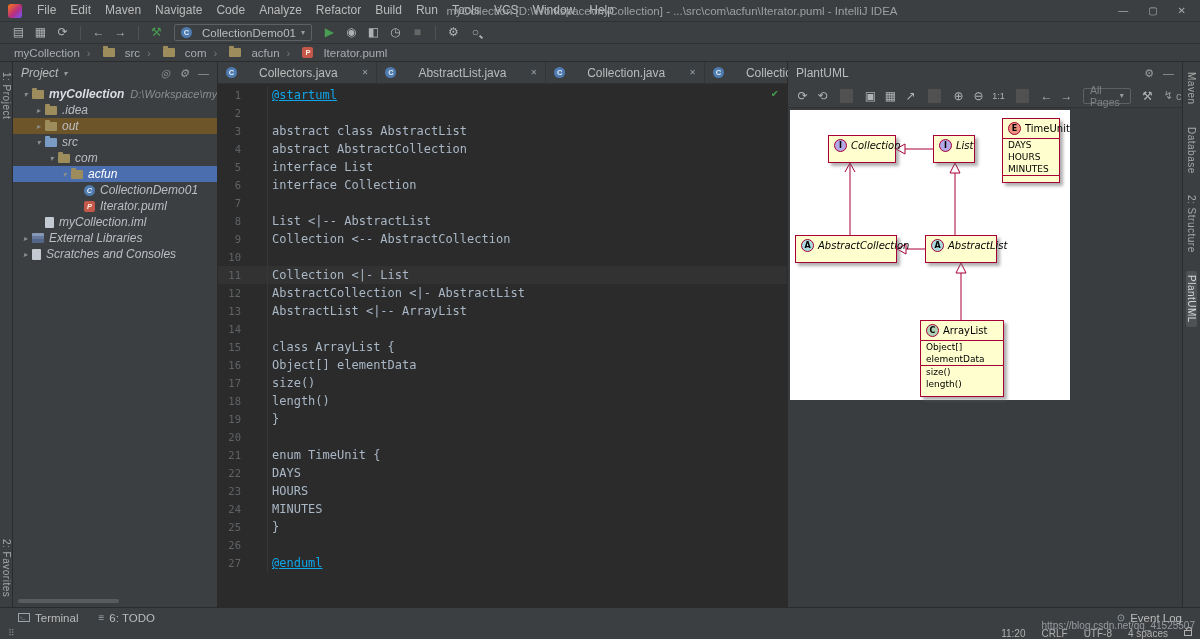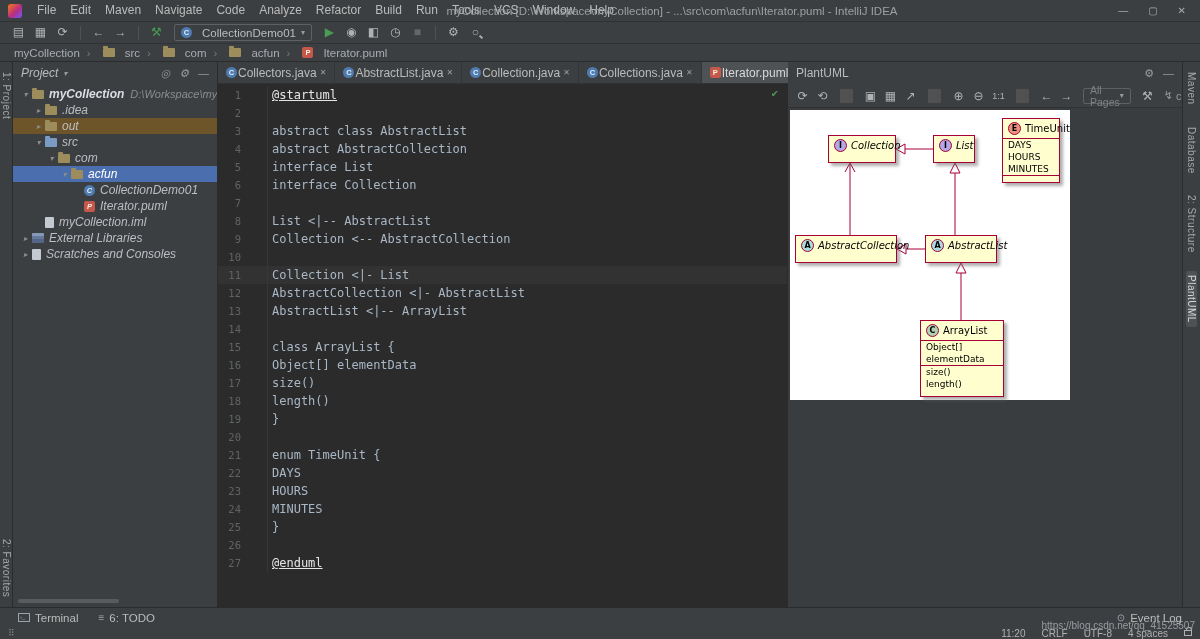--- a/index.html
+++ b/index.html
@@ -58,32 +58,32 @@
   .icon-puml { width:11px; height:11px; border-radius:2px; background:#c4584a; color:#ffeedd; font-size:7.5px; line-height:11px; text-align:center; font-weight:bold; }
   .icon-puml::after { content:'P'; }
   .icon-iml, .icon-scratch { width:9px; height:11px; background:#c3cad2; border-radius:1px; }
   .icon-lib { width:12px; height:10px; background:linear-gradient(#8598b5 0 3px,#66799a 3px 6px,#53668a 6px 10px); border-radius:1px; }
   .hscroll { height:4px; margin:2px 5px 4px 5px; position:relative; flex:none; }
   .hscroll .thumb { position:absolute; left:0; top:0; width:52%; height:4px; background:#595b5d; border-radius:2px; }
 
   
   .editor { flex:1; min-width:0; display:flex; flex-direction:column; background:#2b2b2b; border-right:1px solid #2b2b2b; }
   .tabbar { height:22px; flex:none; background:#3c3f41; border-bottom:1px solid #323232; display:flex; align-items:stretch; }
-  .tab { display:flex; align-items:center; gap:1px; padding:0 8px; color:#bbbbbb; border-right:1px solid #333638; font-size:12px; }
+  .tab { display:flex; align-items:center; gap:22px; padding:0 8px; color:#bbbbbb; border-right:1px solid #333638; font-size:12px; }
   .tab.active { background:#4e5254; color:#d8d8d8; }
   .tab .t-icon { margin-right:0; }
   .tab-close { font-size:8px; color:#95a0a8; margin-left:2px; }
   .tab-close::after { content:'✕'; }
   .tab-extra { margin-left:auto; display:flex; align-items:center; gap:7px; padding-right:8px; color:#9a9a9a; font-size:11px; }
   .code-wrap { flex:1; position:relative; overflow:hidden; font-family:"DejaVu Sans Mono",monospace; font-size:12px; padding-top:2px; }
   .code-row { display:flex; height:18px; line-height:18px; }
   .code-row.cur { background:#323232; }
   .gutter { width:50px; flex:none; color:#606366; font-size:10.5px; text-align:right; padding-right:26px; border-right:1px solid #353739; }
   .code-text { padding-left:4px; color:#a9b7c6; white-space:pre; }
-  .code-row.dir .code-text { color:#e5e5e5; text-decoration:underline; }
+  .code-row.dir .code-text { color:#0ea5e9; text-decoration:underline; }
   .inspect-ok { position:absolute; top:3px; right:9px; color:#499c54; font-size:11px; }
 
   
   .puml-panel { width:394px; background:#3c3f41; display:flex; flex-direction:column; }
   .puml-toolbar { height:24px; flex:none; display:flex; align-items:center; gap:6px; padding:0 8px; border-bottom:1px solid #323232; }
   .pt-group { display:flex; align-items:center; gap:7px; }
   .pt-icon { color:#afb1b3; font-size:12px; min-width:13px; text-align:center; }
   .pt-icon.txt { font-size:9px; letter-spacing:0; }
   .pages-combo { border:1px solid #5e6163; border-radius:2px; height:16px; padding:0 6px; color:#808080; font-size:10.5px; display:flex; align-items:center; margin:0 4px; }
   .cached-box { display:flex; align-items:center; gap:3px; color:#999999; font-size:11px; margin-left:4px; }

